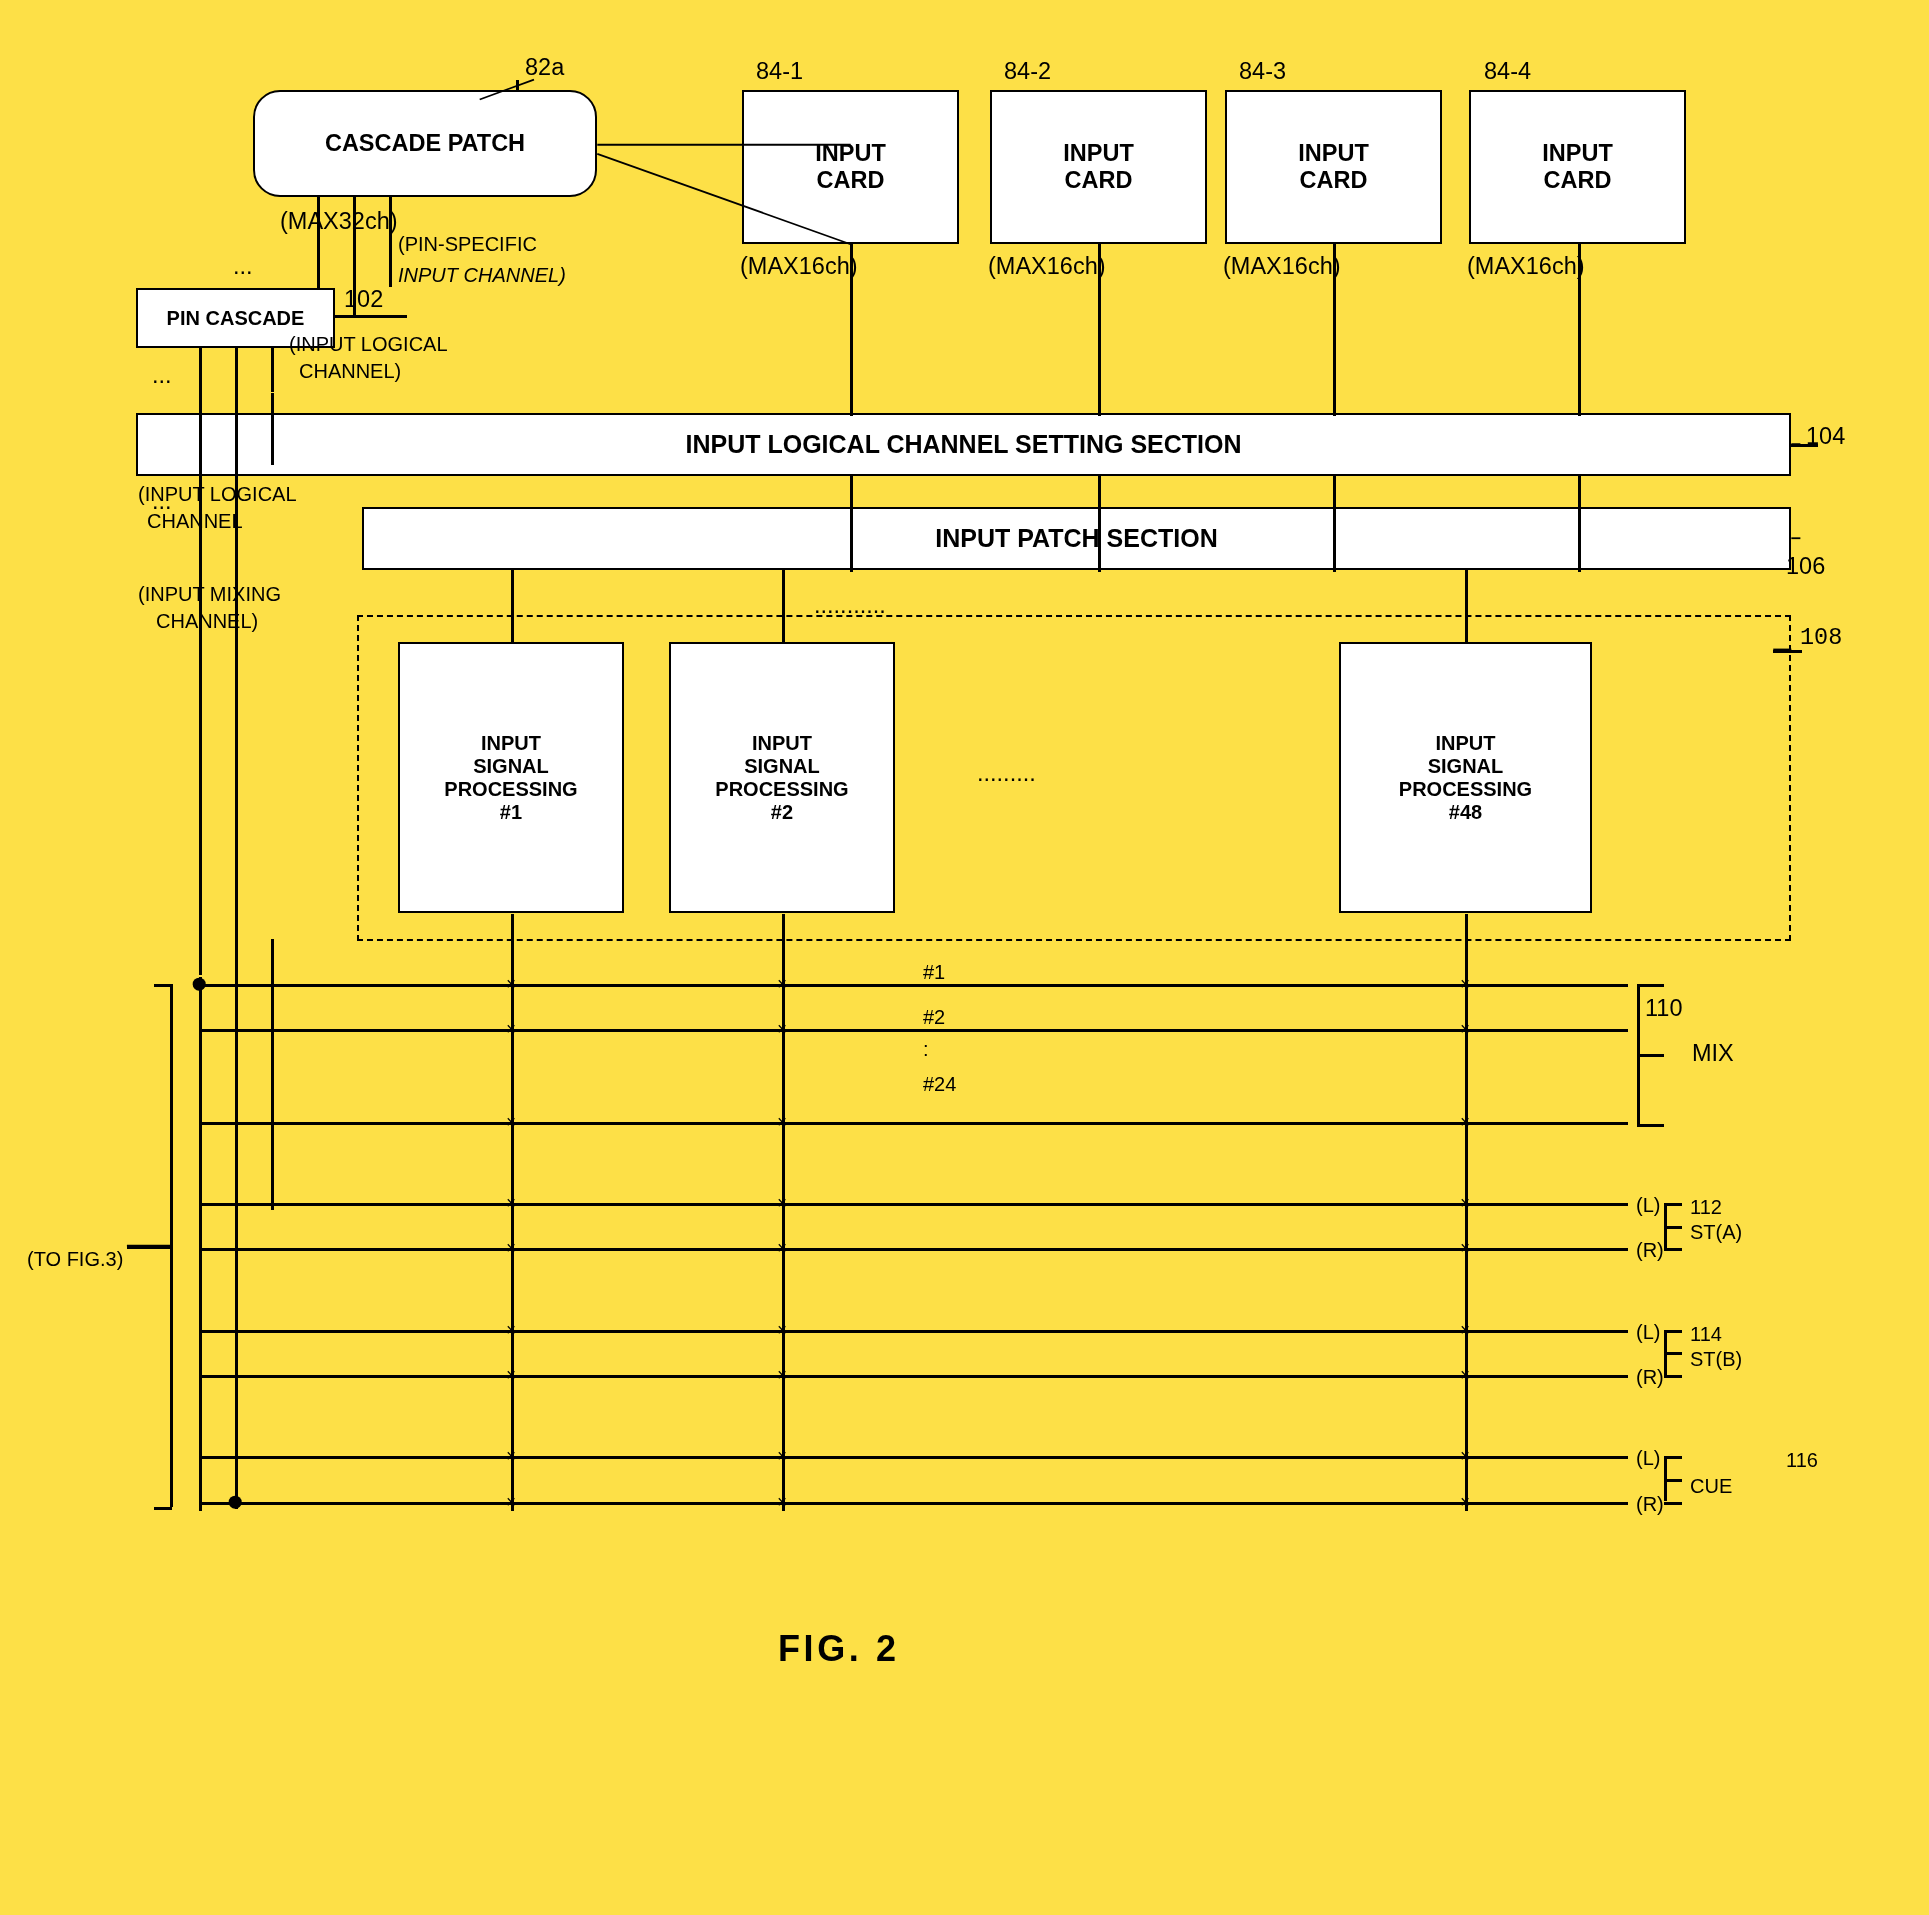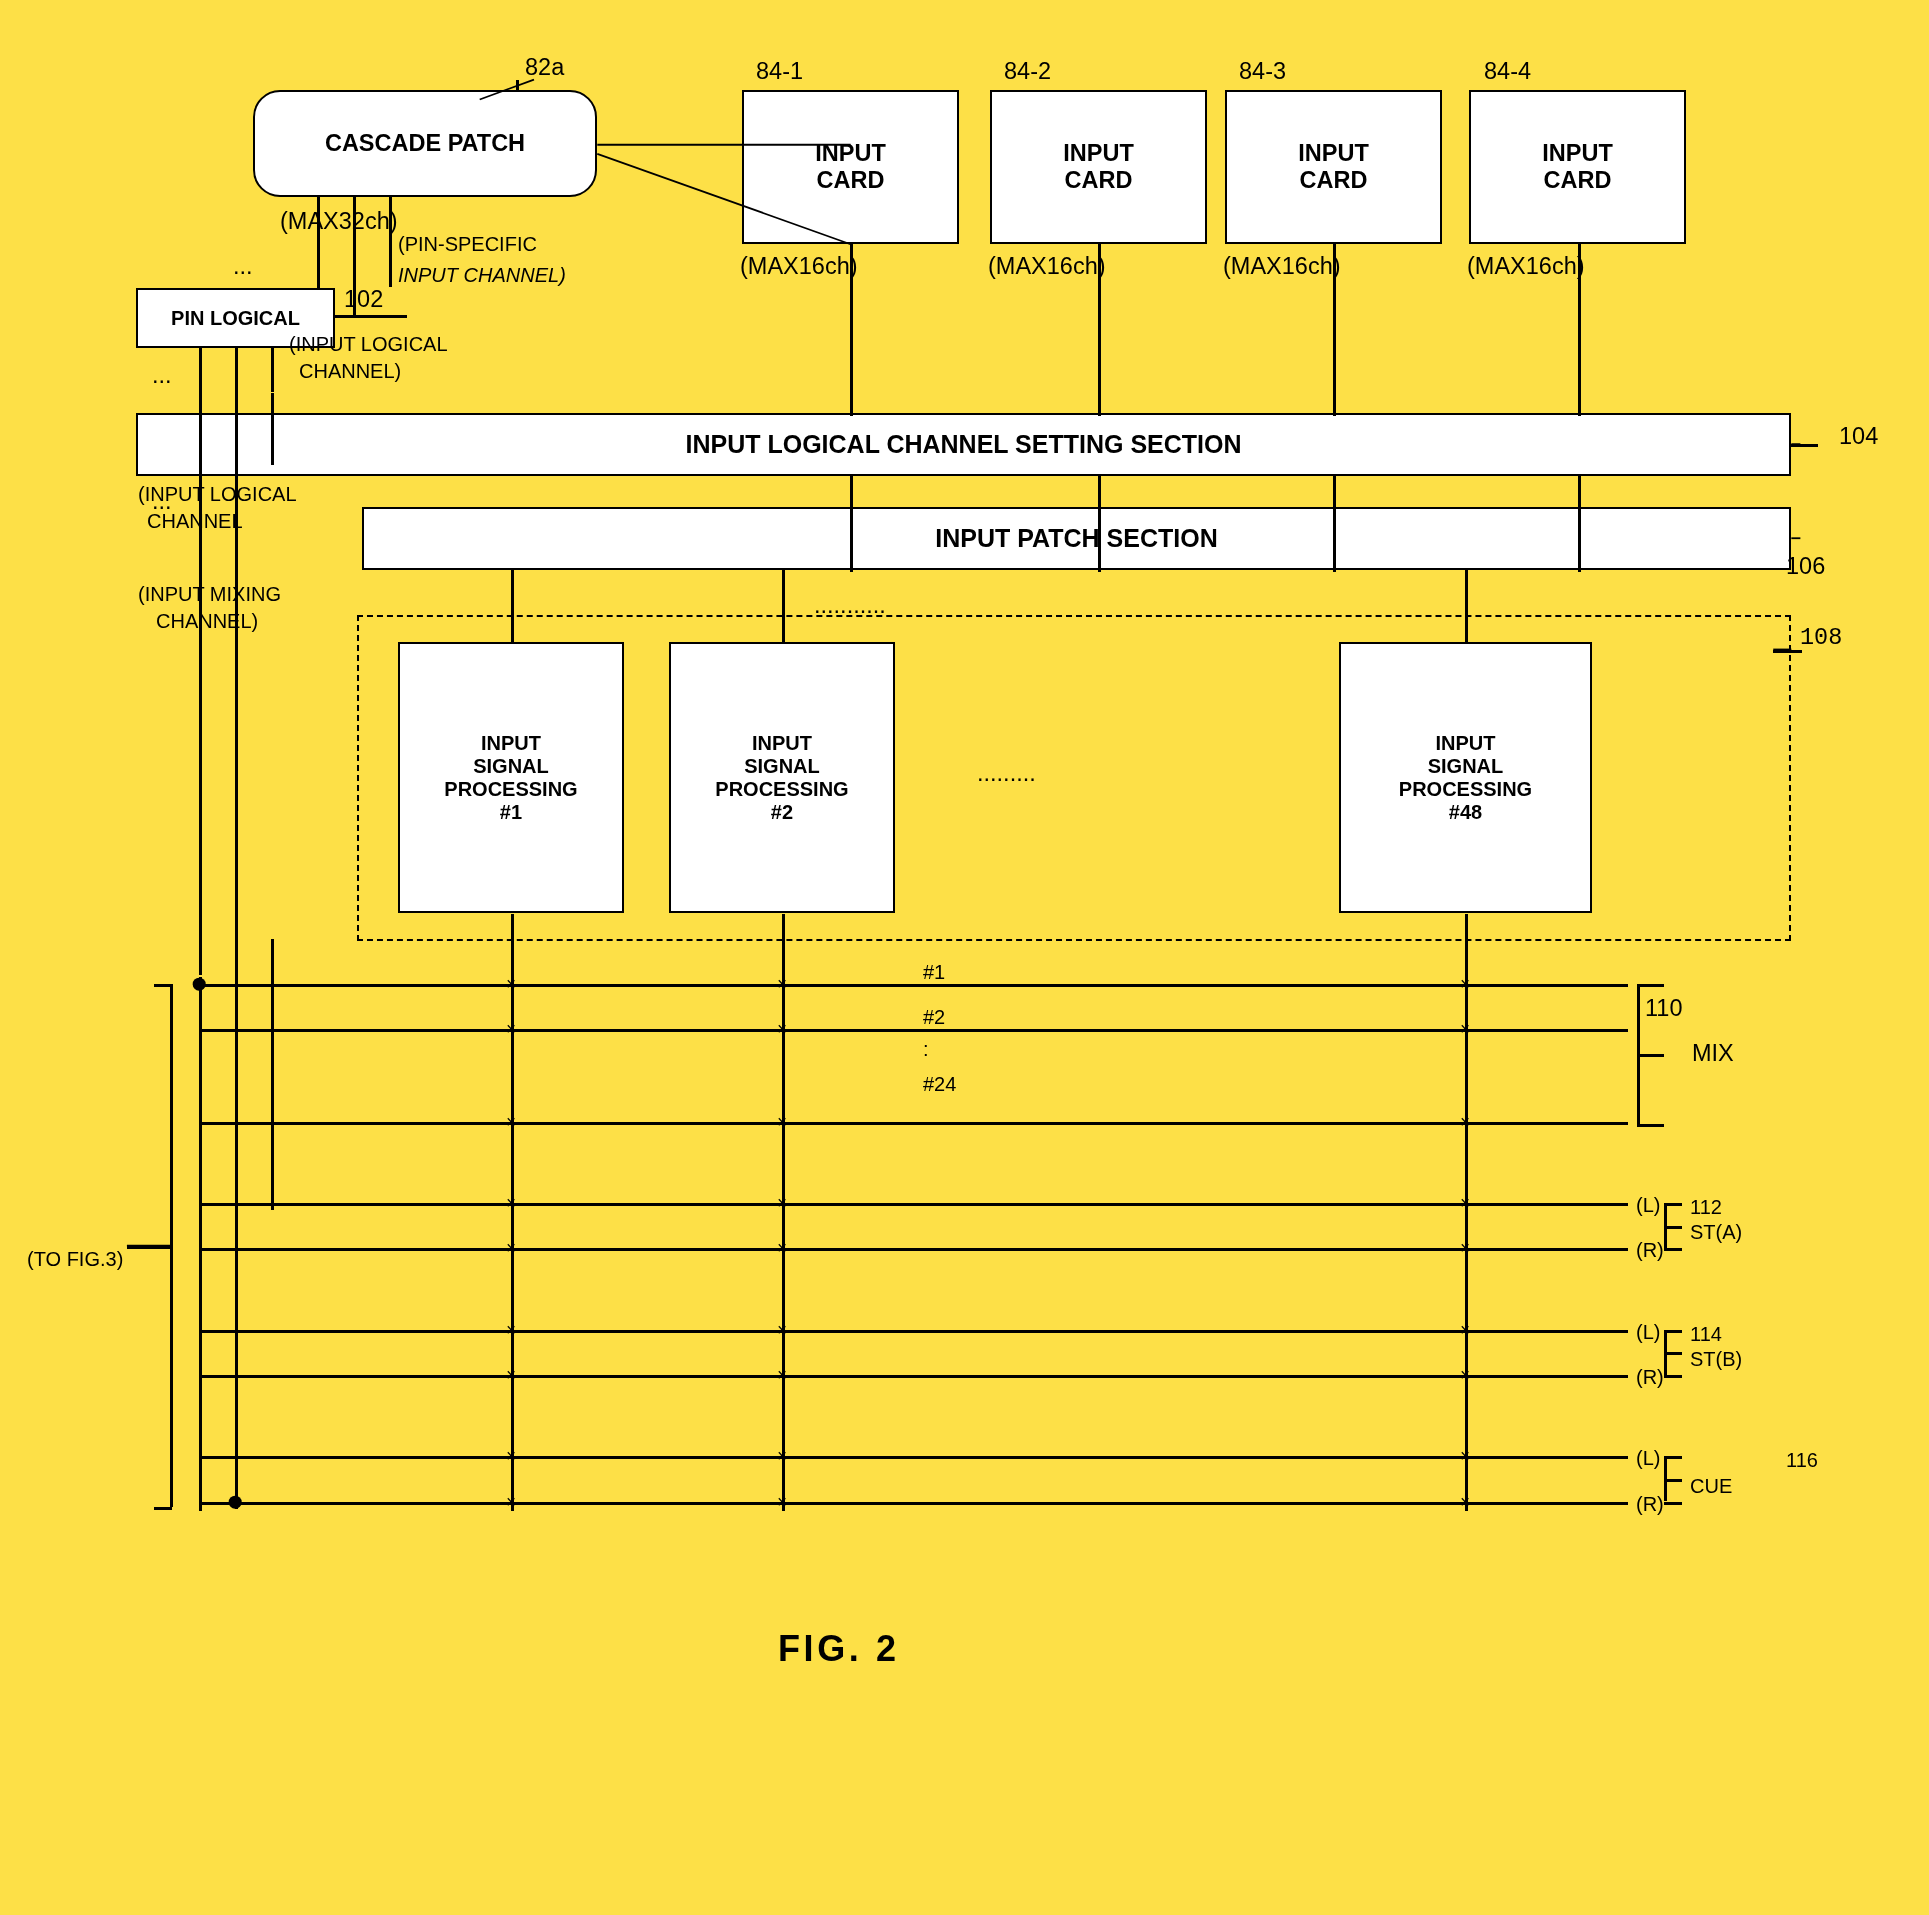--- a/index.html
+++ b/index.html
@@ -109,39 +109,39 @@
   <span class="label" style="left:280px; top:208px;">(MAX32ch)</span>
 
   <span class="label" style="left:233px; top:253px;">...</span>
 
   <span class="label label-small" style="left:398px; top:233px;">(PIN-SPECIFIC</span>
   <span class="label label-small" style="left:398px; top:264px;font-style:italic;">INPUT CHANNEL)</span>
 
   <div class="hline" style="left:317px; top:315px; width:90px;"></div>
 
   <div class="box" style="left:136px; top:288px; width:199px; height:60px; font-size:20px;">
-    <span>PIN LOGICAL</span>
+    <span>PIN CASCADE</span>
   </div>
 
   <span class="label" style="left:344px; top:286px;">102</span>
 
   <div class="vline" style="left:199px; top:347px; height:67px;"></div>
   <div class="vline" style="left:235px; top:347px; height:67px;"></div>
   <div class="vline" style="left:271px; top:347px; height:45px;"></div>
 
   <span class="label" style="left:152px; top:362px;">...</span>
 
   <span class="label label-small" style="left:289px; top:333px;">(INPUT LOGICAL</span>
   <span class="label label-small" style="left:299px; top:360px;">CHANNEL)</span>
 
   <div class="box" style="left:136px; top:413px; width:1655px; height:63px; font-size:25px;">
     <span>INPUT LOGICAL CHANNEL SETTING SECTION</span>
   </div>
 
-  <span class="label" style="left:1806px; top:423px;margin-left:33px;">104</span>
+  <span class="label" style="left:1806px; top:423px;">104</span>
 
   <div class="hline" style="left:1791px; top:444px; width:27px;"></div>
 
   <span class="label label-small" style="left:138px; top:483px;">(INPUT LOGICAL</span>
   <span class="label label-small" style="left:147px; top:510px;">CHANNEL</span>
 
   <div class="box" style="left:362px; top:507px; width:1429px; height:63px; font-size:25px;text-align:center;">
     <span>INPUT PATCH SECTION</span>
   </div>
 

